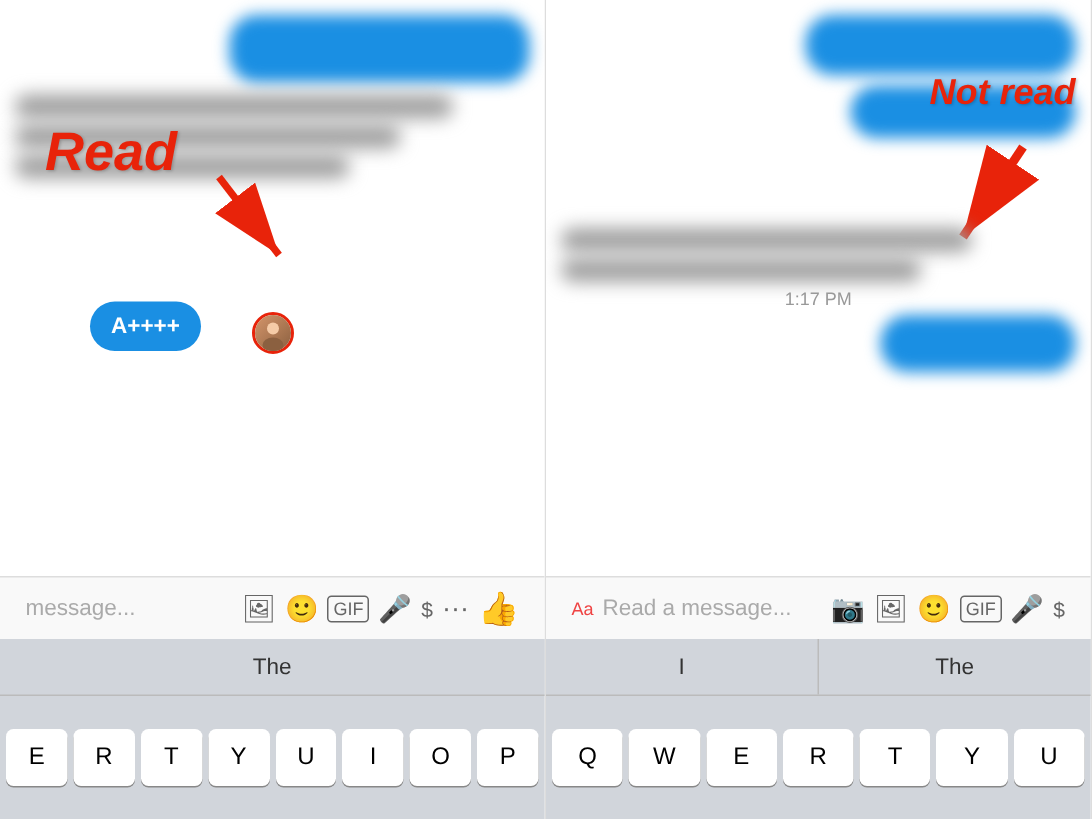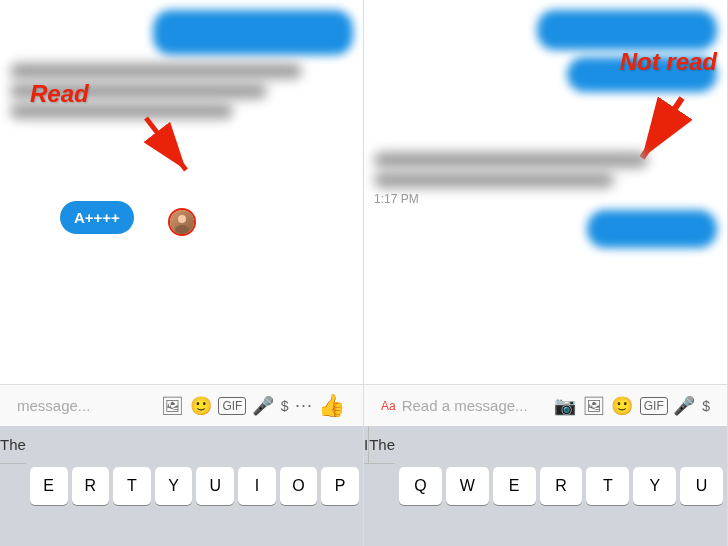--- a/index.html
+++ b/index.html
@@ -40,21 +40,21 @@
       margin: 3px 0;
     }
 
     .message-right {
       display: flex;
       justify-content: flex-end;
       margin-bottom: 4px;
     }
 
     .read-label {
-      font-size: 24px;
+      font-size: 36px;
       font-weight: 900;
       color: #e8230a;
       position: absolute;
       top: 80px;
       left: 30px;
       text-shadow: 1px 1px 2px rgba(0,0,0,0.2);
       font-style: italic;
       text-align: right;
     }
 
@@ -134,21 +134,21 @@
     .kb-icon-blue {
       font-size: 22px;
       color: #1a8fe3;
     }
 
     
     .keyboard-area {
       background: #d1d5db;
       height: 120px;
       display: flex;
-      flex-direction: row;
+      flex-direction: column;
     }
 
     .autocomplete-bar {
       height: 38px;
       background: #d1d5db;
       display: flex;
       align-items: center;
       border-bottom: 1px solid #bbb;
     }
 
@@ -190,20 +190,21 @@
       font-weight: 400;
       min-width: 24px;
     }
 
     
     .received-blurs {
       margin-top: 8px;
     }
 
     .time-label {
+      text-align: center;
       font-size: 12px;
       color: #999;
       margin: 4px 0;
     }
 
     
     .not-read-label {
       font-size: 24px;
       font-weight: 900;
       color: #e8230a;

